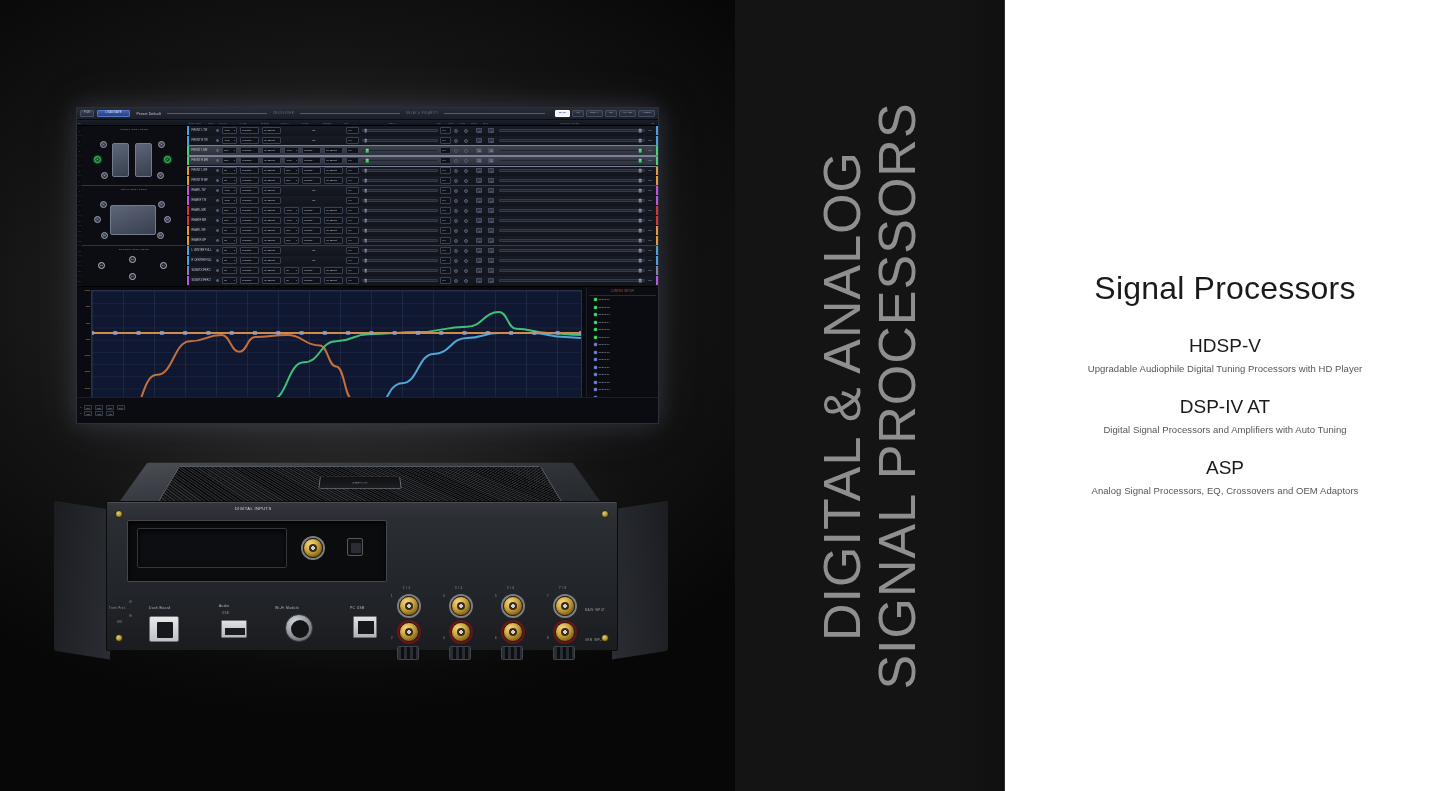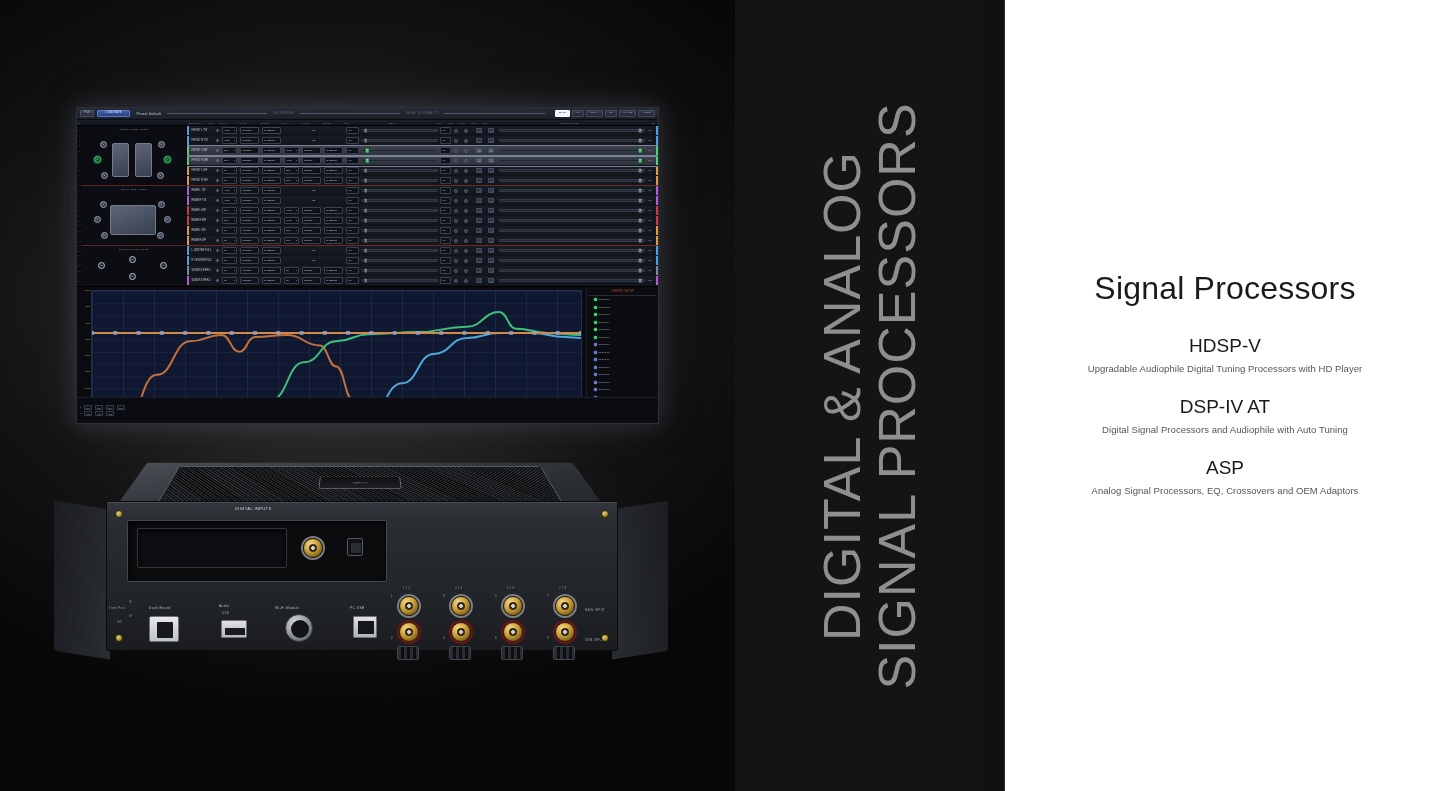--- a/index.html
+++ b/index.html
@@ -1939,19 +1939,19 @@
     </div>
   </div>
 
   <div class="right-panel">
     <div class="rp-title">Signal Processors</div>
 
     <div class="rp-prod">HDSP-V</div>
     <div class="rp-desc">Upgradable Audiophile Digital Tuning Processors with HD Player</div>
 
     <div class="rp-prod">DSP-IV AT</div>
-    <div class="rp-desc">Digital Signal Processors and Audiophile with Auto Tuning</div>
+    <div class="rp-desc">Digital Signal Processors and Amplifiers with Auto Tuning</div>
 
     <div class="rp-prod">ASP</div>
     <div class="rp-desc last">Analog Signal Processors, EQ, Crossovers and OEM Adaptors</div>
   </div>
 
 </div>
 
 </body></html>

